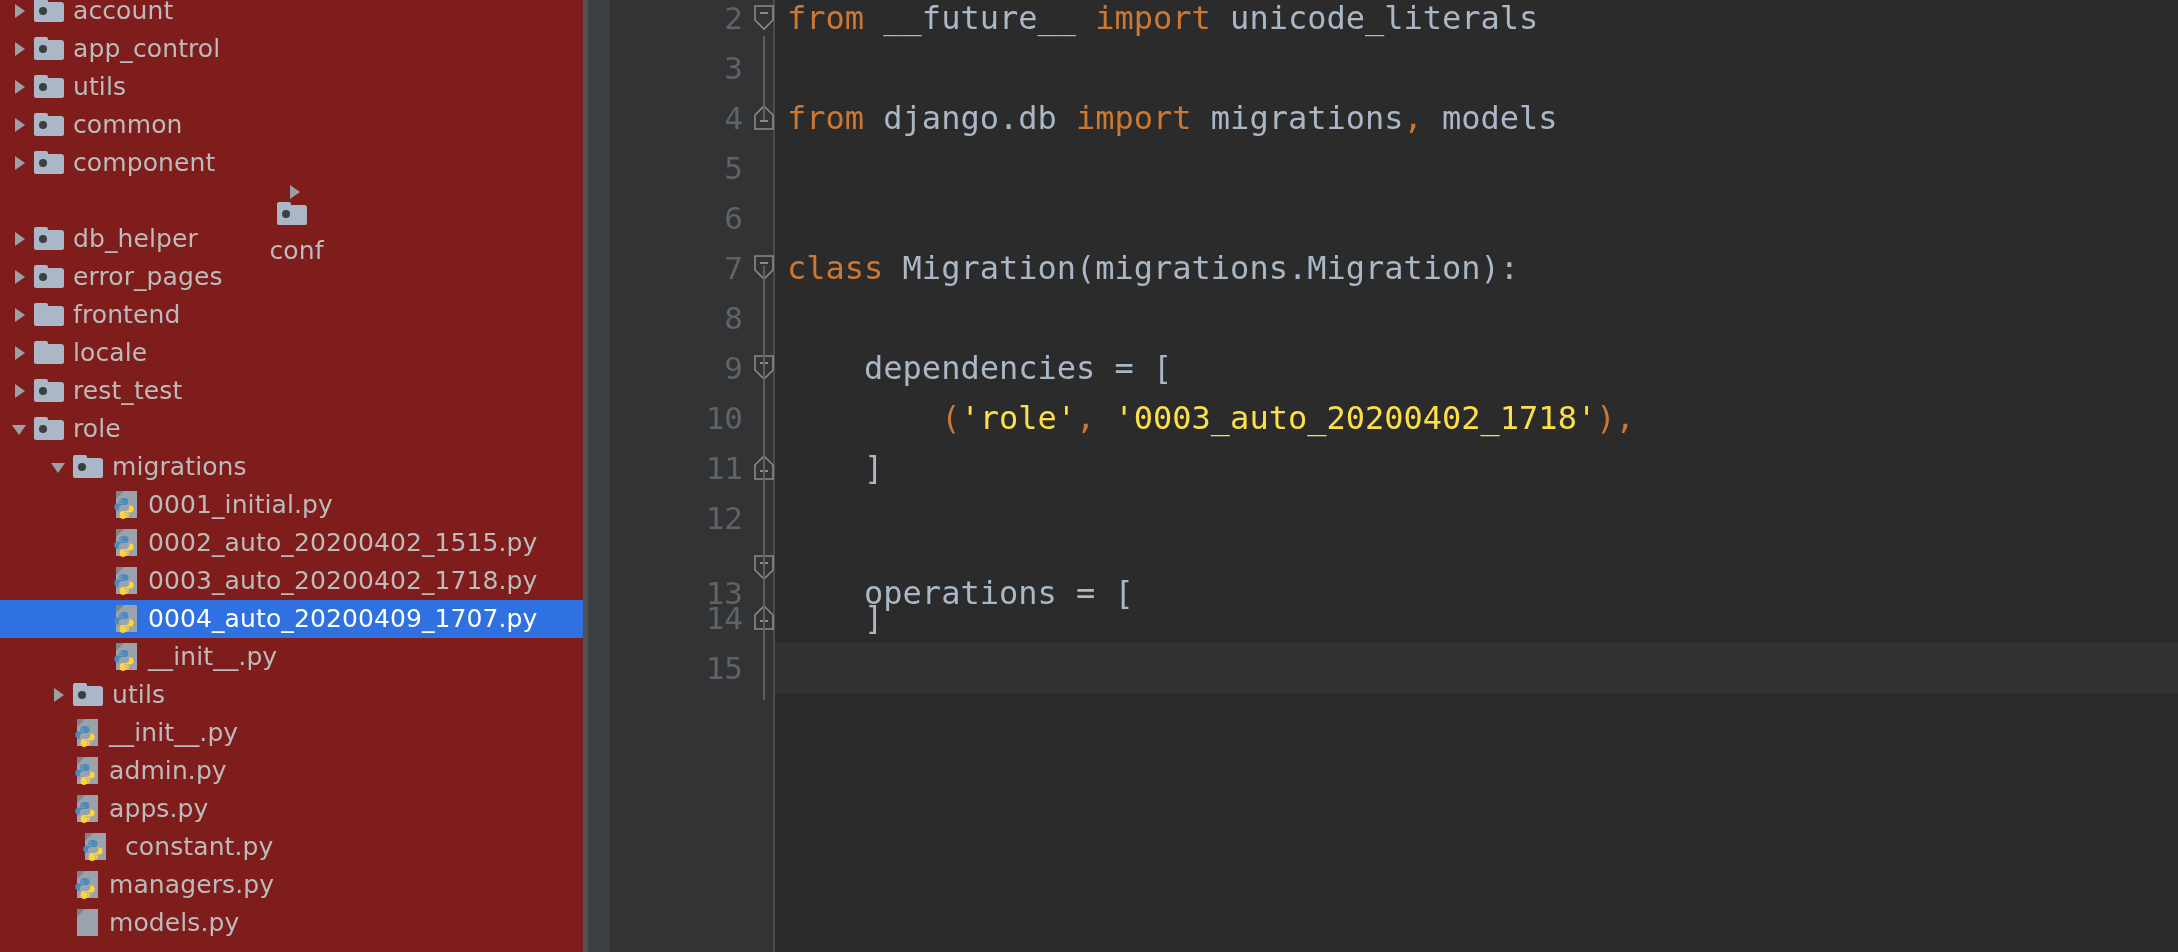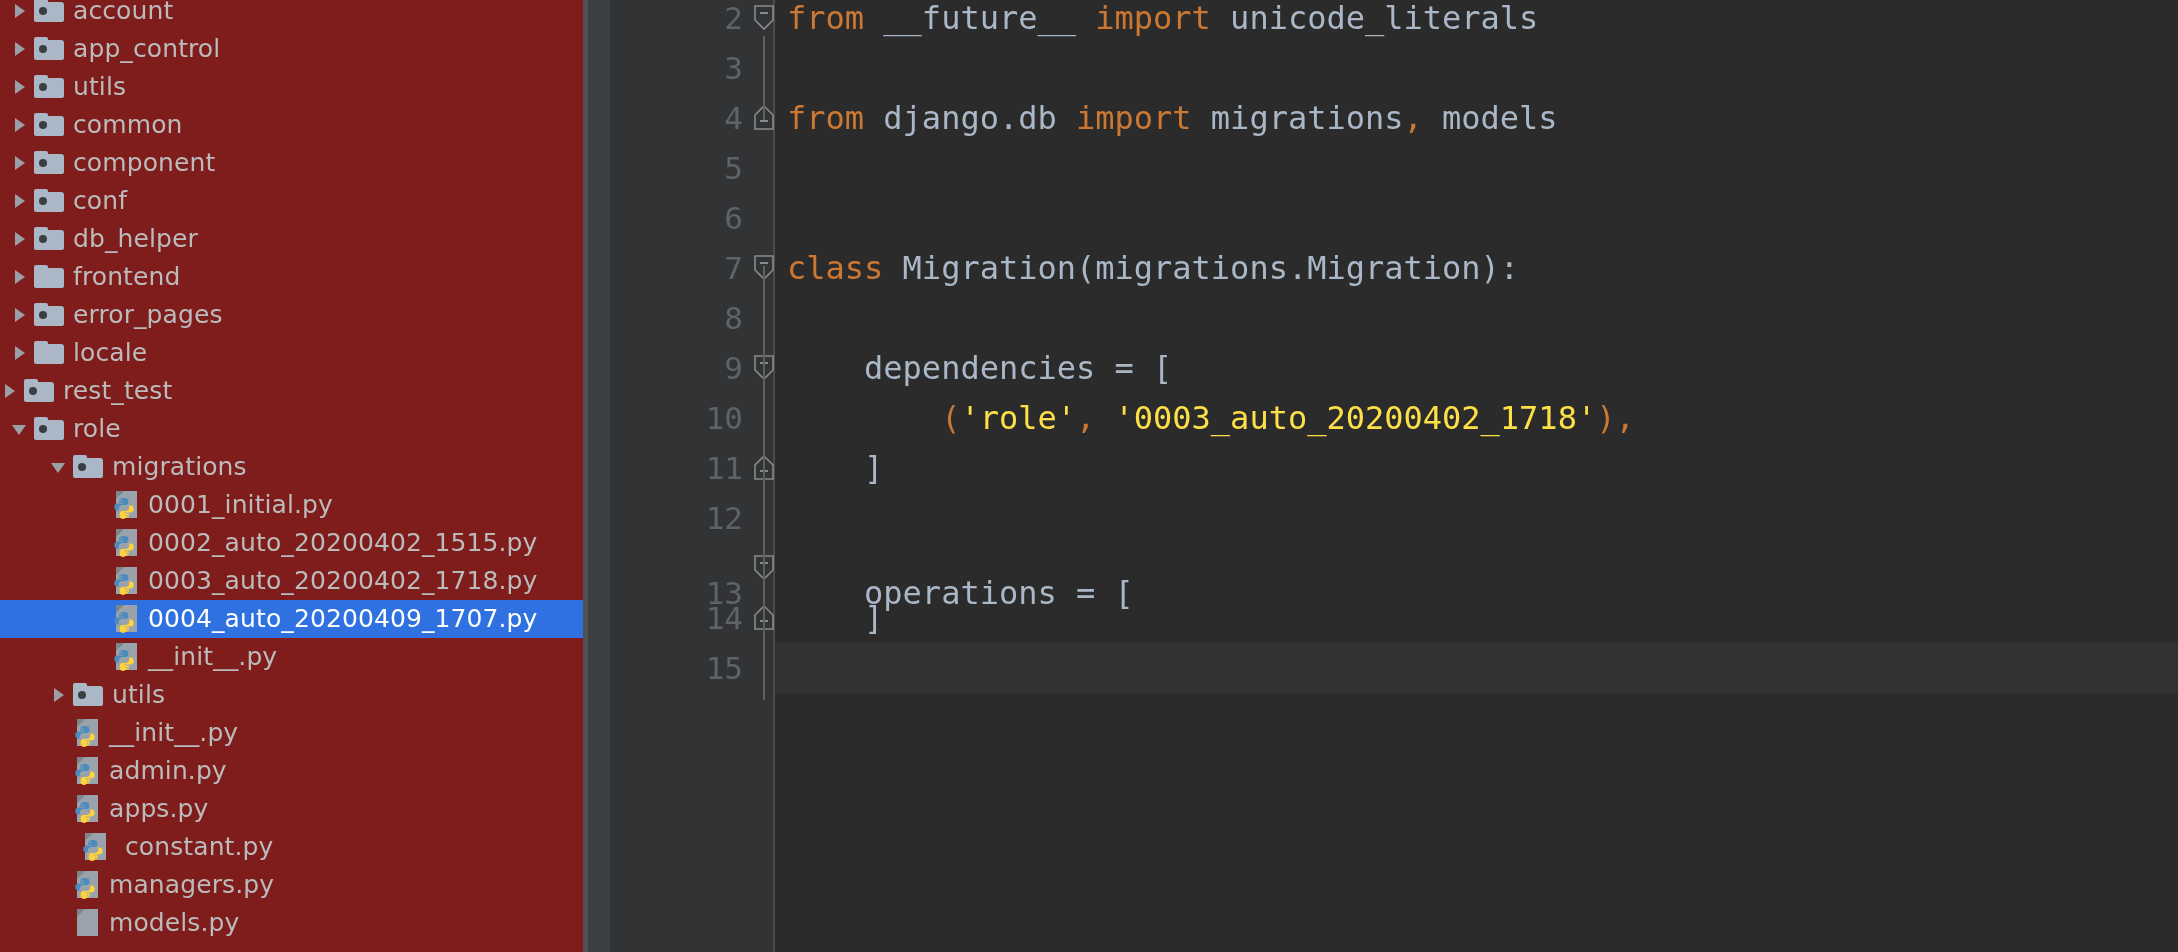--- a/index.html
+++ b/index.html
@@ -155,64 +155,64 @@
         </div>
         <div class="row" style="padding-left: 10px;">
           <span class="arrow closed"></span>
           <span class="ficon src">
             <span class="tab"></span>
             <span class="body"></span>
             <span class="dot"></span>
           </span>
           <span class="lbl">component</span>
         </div>
-        <div class="row" style="padding-left: 10px;">
+        <div class="row" style="padding-left: 10px; flex-direction: column;">
           <span class="arrow closed"></span>
           <span class="ficon src">
             <span class="tab"></span>
             <span class="body"></span>
             <span class="dot"></span>
           </span>
           <span class="lbl">conf</span>
         </div>
         <div class="row" style="padding-left: 10px;">
           <span class="arrow closed"></span>
           <span class="ficon src">
             <span class="tab"></span>
             <span class="body"></span>
             <span class="dot"></span>
           </span>
           <span class="lbl">db_helper</span>
         </div>
         <div class="row" style="padding-left: 10px;">
           <span class="arrow closed"></span>
+          <span class="ficon src">
+            <span class="tab"></span>
+            <span class="body"></span>
+            <span class="dot"></span>
+          </span>
+          <span class="lbl">error_pages</span>
+        </div>
+        <div class="row" style="padding-left: 10px;">
+          <span class="arrow closed"></span>
           <span class="ficon">
             <span class="tab"></span>
             <span class="body"></span>
           </span>
           <span class="lbl">frontend</span>
         </div>
         <div class="row" style="padding-left: 10px;">
           <span class="arrow closed"></span>
-          <span class="ficon src">
-            <span class="tab"></span>
-            <span class="body"></span>
-            <span class="dot"></span>
-          </span>
-          <span class="lbl">error_pages</span>
-        </div>
-        <div class="row" style="padding-left: 10px;">
-          <span class="arrow closed"></span>
           <span class="ficon">
             <span class="tab"></span>
             <span class="body"></span>
           </span>
           <span class="lbl">locale</span>
         </div>
-        <div class="row" style=" align-items: center;">
+        <div class="row" style="padding-left: 10px; align-items: center;">
           <span class="arrow closed"></span>
           <span class="ficon src">
             <span class="tab"></span>
             <span class="body"></span>
             <span class="dot"></span>
           </span>
           <span class="lbl">rest_test</span>
         </div>
         <div class="row" style="padding-left: 10px;">
           <span class="arrow open"></span>

